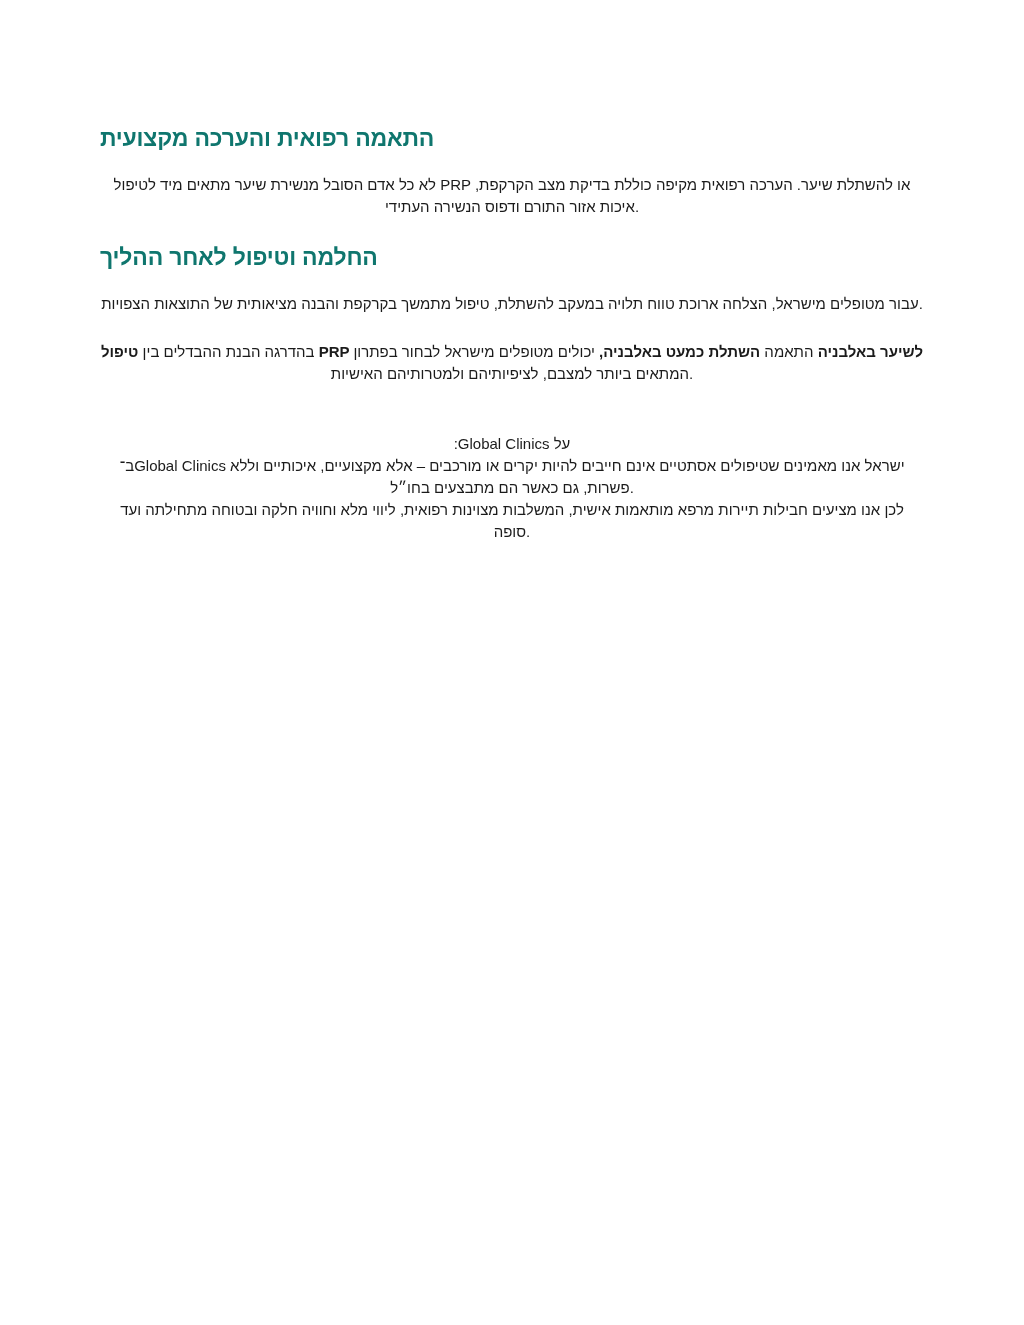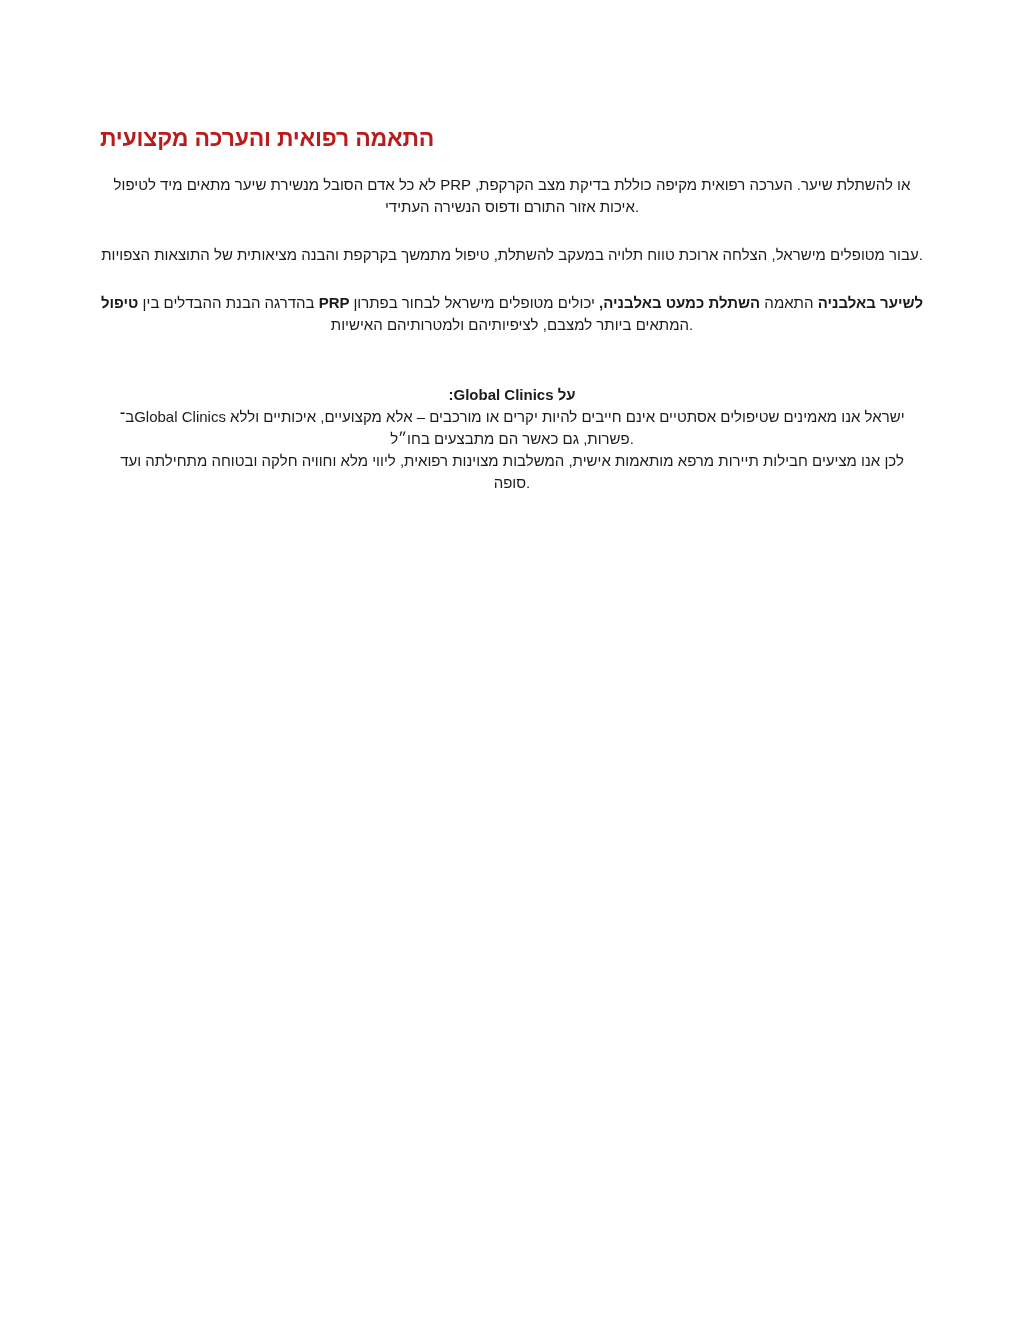--- a/index.html
+++ b/index.html
@@ -22,44 +22,44 @@
     font-size: 15px;
     line-height: 22px;
     margin: 0 0 26px 0;
   }
   .doc h2 {
     direction: ltr;
     text-align: left;
     font-size: 23px;
     line-height: 26px;
     font-weight: 700;
-    color: #b91c1c;
+    color: #0f766e;
     margin: 26px 0 23px 0;
     letter-spacing: -0.2px;
   }
   .doc h2.first { margin-top: 0; }
   .about-heading {
     direction: rtl !important;
     text-align: left;
     margin-top: 48px !important;
-    font-weight: bold;
   }
   .tight { margin-bottom: 0 !important; }
   b, .seg-bold { font-weight: 700; }
 </style>
 </head>
 <body>
 
 <div class="page doc">
 
   <h2 class="first">התאמה רפואית והערכה מקצועית</h2>
 
   <p>לא כל אדם הסובל מנשירת שיער מתאים מיד לטיפול PRP או להשתלת שיער. הערכה רפואית מקיפה כוללת בדיקת מצב הקרקפת, איכות אזור התורם ודפוס הנשירה העתידי.</p>
 
 
+  <h2>החלמה וטיפול לאחר ההליך</h2>
 
 
 
 
 
   <p>עבור מטופלים מישראל, הצלחה ארוכת טווח תלויה במעקב להשתלת, טיפול מתמשך בקרקפת והבנה מציאותית של התוצאות הצפויות.</p>
 
   <p><span>בהדרגה הבנת ההבדלים בין </span><span class="seg-bold">טיפול PRP לשיער באלבניה</span><span> התאמה </span><span class="seg-bold">השתלת כמעט באלבניה,</span><span> יכולים מטופלים מישראל לבחור בפתרון המתאים ביותר למצבם, לציפיותיהם ולמטרותיהם האישיות.</span></p>
 
   <p class="about-heading tight">על Global Clinics:</p>

